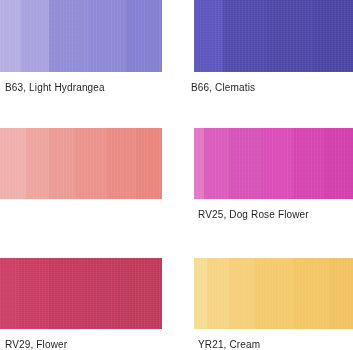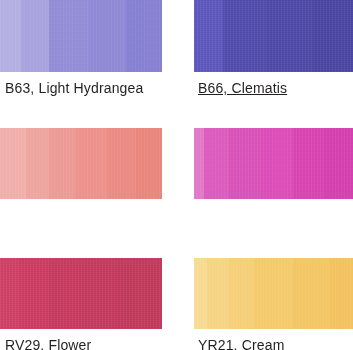--- a/index.html
+++ b/index.html
@@ -39,21 +39,21 @@
     inset: 0;
     pointer-events: none;
     opacity: 0.16;
     background-image:
       repeating-linear-gradient(90deg, rgba(255,255,255,0.55) 0px, rgba(255,255,255,0) 1px, rgba(0,0,0,0.05) 2px, rgba(255,255,255,0) 3px),
       repeating-linear-gradient(0deg, rgba(255,255,255,0.35) 0px, rgba(0,0,0,0.04) 1px, rgba(255,255,255,0) 2px);
   }
   .caption {
     position: absolute;
     font-family: "Liberation Sans", sans-serif;
-    font-size: 14px;
+    font-size: 10px;
     line-height: 12px;
     color: #231f20;
     white-space: nowrap;
     letter-spacing: 0.15px;
   }
 </style>
 </head>
 <body>
 
 <div id="sheet" style="background: rgb(255, 255, 255);">
@@ -70,21 +70,21 @@
     <div class="caption" style="left: 5px; top: 82px; color: rgb(35, 31, 32);">B63, Light Hydrangea</div>
     <div class="swatch-cell" style="left: 194px; top: 0px; width: 159px; height: 72px;">
       <div class="swatch" style="background: rgb(79, 74, 168);">
         <div class="band" style="left: 0%; width: 18%; background: rgb(94, 87, 189);"></div>
         <div class="band" style="left: 18%; width: 27%; background: rgb(81, 76, 171);"></div>
         <div class="band" style="left: 45%; width: 30%; background: rgb(78, 73, 167);"></div>
         <div class="band" style="left: 75%; width: 25%; background: rgb(75, 70, 163);"></div>
         <div class="grain"></div>
       </div>
     </div>
-    <div class="caption" style="left: 198px; top: 82px; color: rgb(35, 31, 32); text-decoration: underline;">B66, Clematis</div>
+    <div class="caption" style="left: 191px; top: 82px; color: rgb(35, 31, 32);">B66, Clematis</div>
     <div class="swatch-cell" style="left: 0px; top: 128px; width: 162px; height: 71px;">
       <div class="swatch" style="background: rgb(235, 140, 130);">
         <div class="band" style="left: 0%; width: 16%; background: rgb(242, 176, 172);"></div>
         <div class="band" style="left: 16%; width: 14%; background: rgb(240, 165, 160);"></div>
         <div class="band" style="left: 30%; width: 16%; background: rgb(238, 155, 149);"></div>
         <div class="band" style="left: 46%; width: 20%; background: rgb(238, 146, 139);"></div>
         <div class="band" style="left: 66%; width: 18%; background: rgb(236, 139, 131);"></div>
         <div class="band" style="left: 84%; width: 16%; background: rgb(234, 134, 125);"></div>
         <div class="grain"></div>
       </div>
@@ -93,20 +93,21 @@
       <div class="swatch" style="background: rgb(220, 74, 182);">
         <div class="band" style="left: 0%; width: 6%; background: rgb(228, 120, 200);"></div>
         <div class="band" style="left: 6%; width: 16%; background: rgb(221, 91, 190);"></div>
         <div class="band" style="left: 22%; width: 20%; background: rgb(217, 82, 185);"></div>
         <div class="band" style="left: 42%; width: 20%; background: rgb(221, 76, 186);"></div>
         <div class="band" style="left: 62%; width: 20%; background: rgb(217, 68, 178);"></div>
         <div class="band" style="left: 82%; width: 18%; background: rgb(213, 63, 175);"></div>
         <div class="grain"></div>
       </div>
     </div>
+    <div class="caption" style="left: 198px; top: 209px; color: rgb(35, 31, 32);">RV25, Dog Rose Flower</div>
     <div class="swatch-cell" style="left: 0px; top: 258px; width: 162px; height: 71px;">
       <div class="swatch" style="background: rgb(201, 58, 96);">
         <div class="band" style="left: 0%; width: 12%; background: rgb(207, 63, 102);"></div>
         <div class="band" style="left: 12%; width: 18%; background: rgb(204, 60, 98);"></div>
         <div class="band" style="left: 30%; width: 22%; background: rgb(199, 58, 95);"></div>
         <div class="band" style="left: 52%; width: 20%; background: rgb(196, 58, 94);"></div>
         <div class="band" style="left: 72%; width: 28%; background: rgb(193, 57, 92);"></div>
         <div class="grain"></div>
       </div>
     </div>

